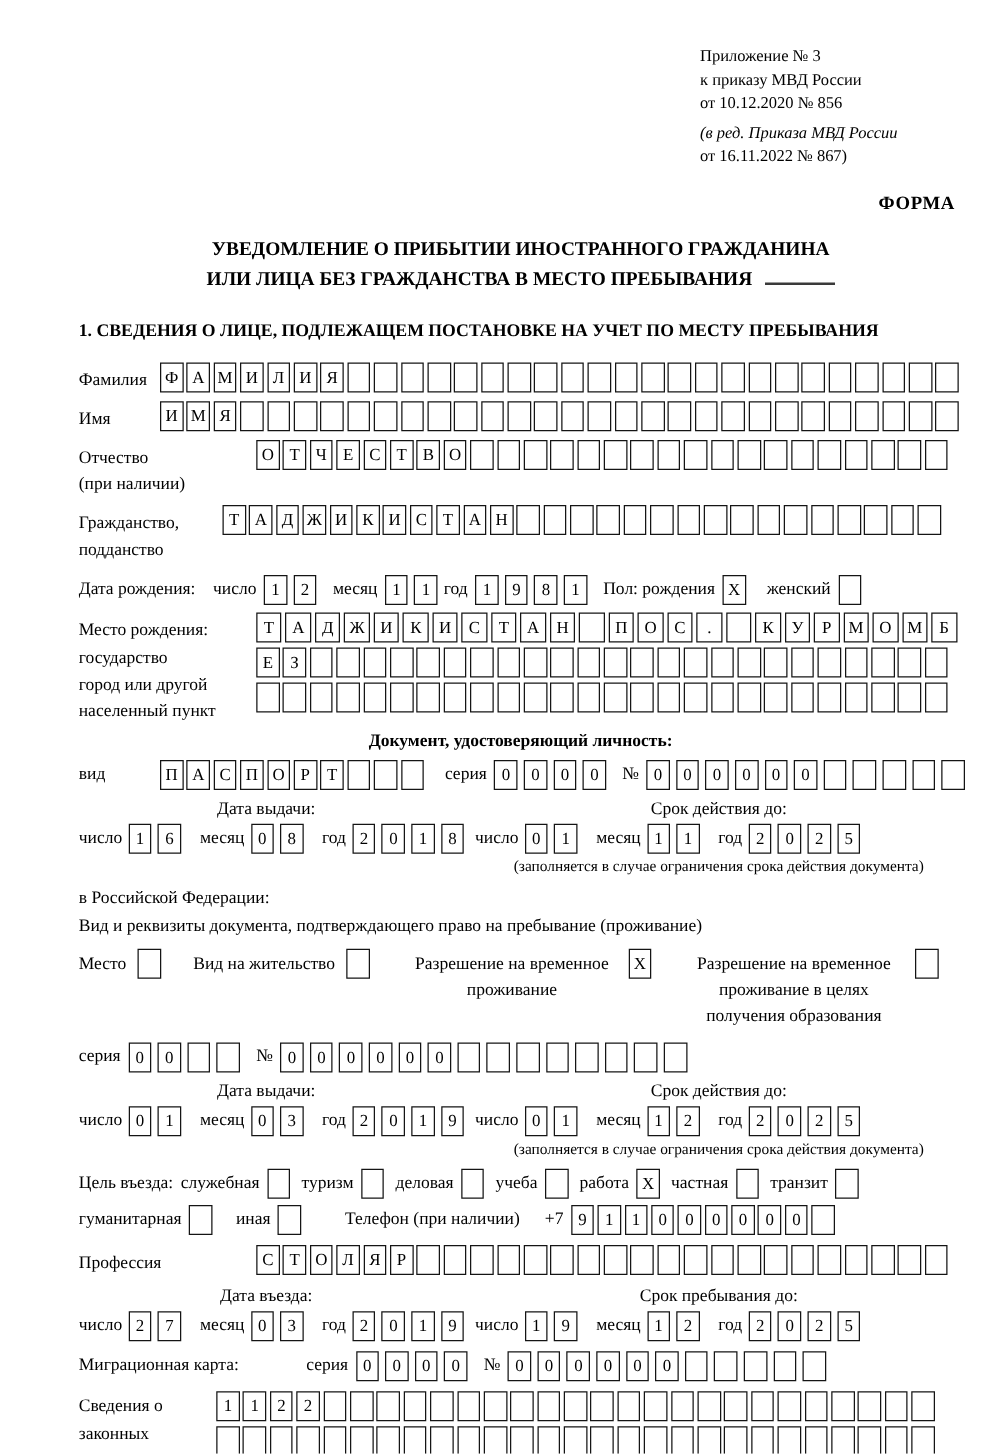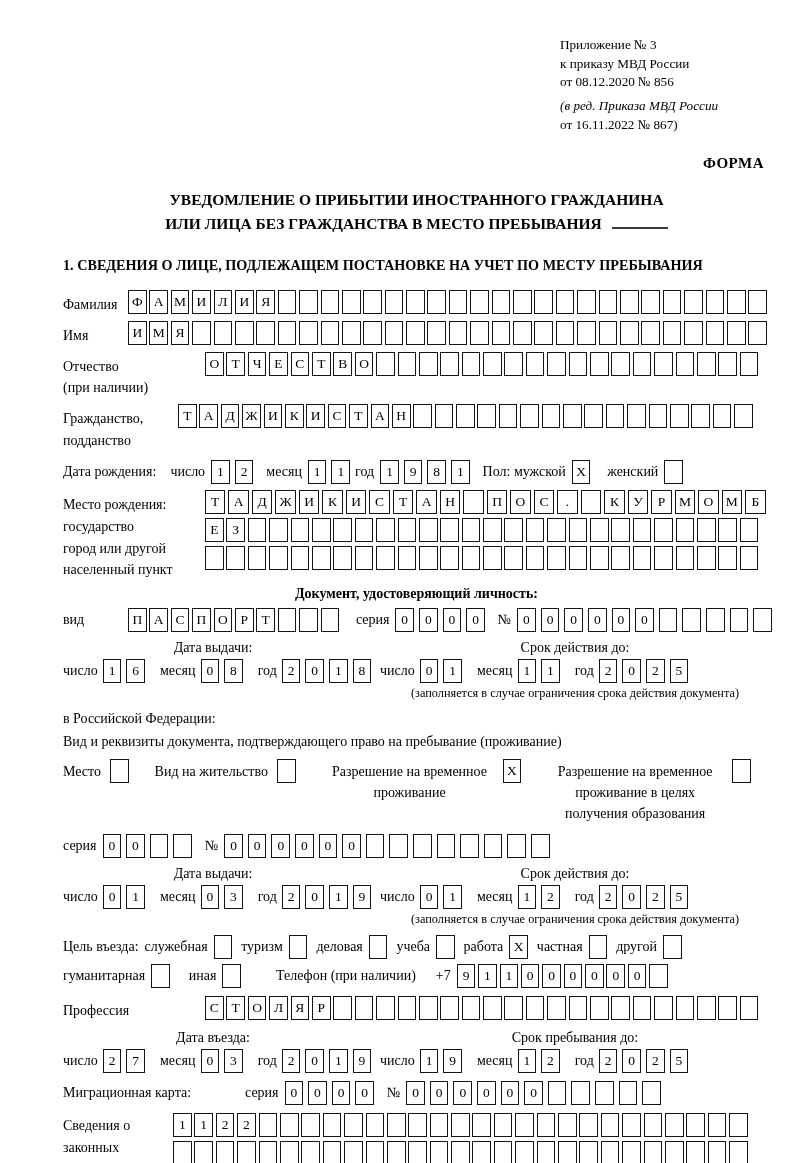--- a/index.html
+++ b/index.html
@@ -61,21 +61,21 @@
   .pitem .cell { margin-right:0; }
 </style>
 </head>
 <body>
 
 <div class="page">
 
   <div class="top-right">
     <div>Приложение № 3</div>
     <div>к приказу МВД России</div>
-    <div>от 08.12.2020 № 856</div>
+    <div>от 10.12.2020 № 856</div>
     <div class="gap">(в ред. Приказа МВД России</div>
     <div>от 16.11.2022 № 867)</div>
   </div>
 
   <div class="forma">ФОРМА</div>
 
   <div class="title">
     <div>УВЕДОМЛЕНИЕ О ПРИБЫТИИ ИНОСТРАННОГО ГРАЖДАНИНА</div>
     <div>
       <span>ИЛИ ЛИЦА БЕЗ ГРАЖДАНСТВА В МЕСТО ПРЕБЫВАНИЯ</span><span class="title-underline"></span>
@@ -239,21 +239,21 @@
         <span class="cell">1</span>
         <span class="cell">1</span>
       </span>
     <span class="slbl">год</span>
     <span class="cells dc">
         <span class="cell">1</span>
         <span class="cell">9</span>
         <span class="cell">8</span>
         <span class="cell">1</span>
       </span>
-    <span class="slbl ml8">Пол: мужской</span>
+    <span class="slbl ml8">Пол: рождения</span>
     <span class="cell">X</span>
     <span class="slbl ml14">женский</span>
     <span class="cell"></span>
   </div>
 
   <div class="row" style="margin-top:6px;">
     <div class="lbl w142">
       <div>Место рождения:</div>
       <div>государство</div>
       <div>город или другой</div>
@@ -551,21 +551,21 @@
     </span>
     <span class="pitem">
       <span class="olbl">работа</span>
       <span class="cell">X</span>
     </span>
     <span class="pitem">
       <span class="olbl">частная</span>
       <span class="cell"></span>
     </span>
     <span class="pitem">
-      <span class="olbl">другой</span>
+      <span class="olbl">транзит</span>
       <span class="cell"></span>
     </span>
   </div>
 
   <div class="inline-row" style="margin-top:4px;">
     <span class="pitem">
       <span class="olbl">гуманитарная</span>
       <span class="cell"></span>
     </span>
     <span class="pitem ml10">

